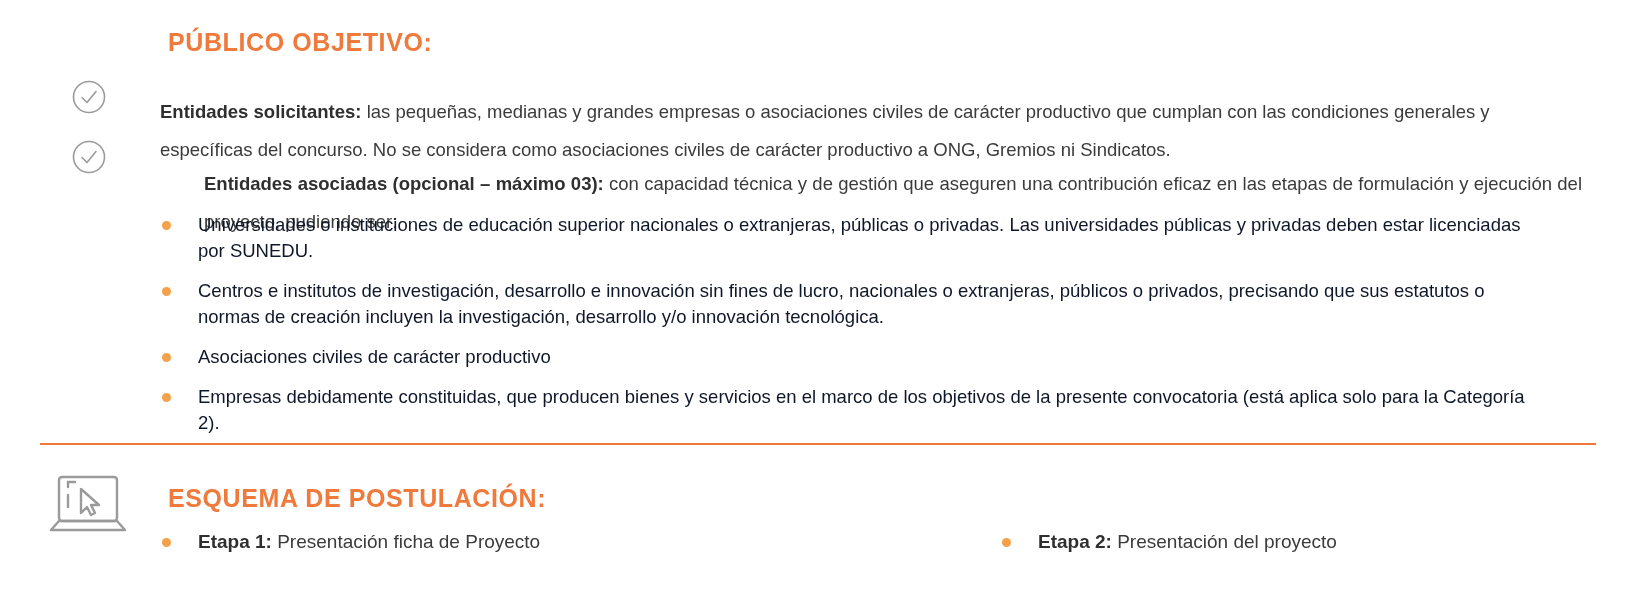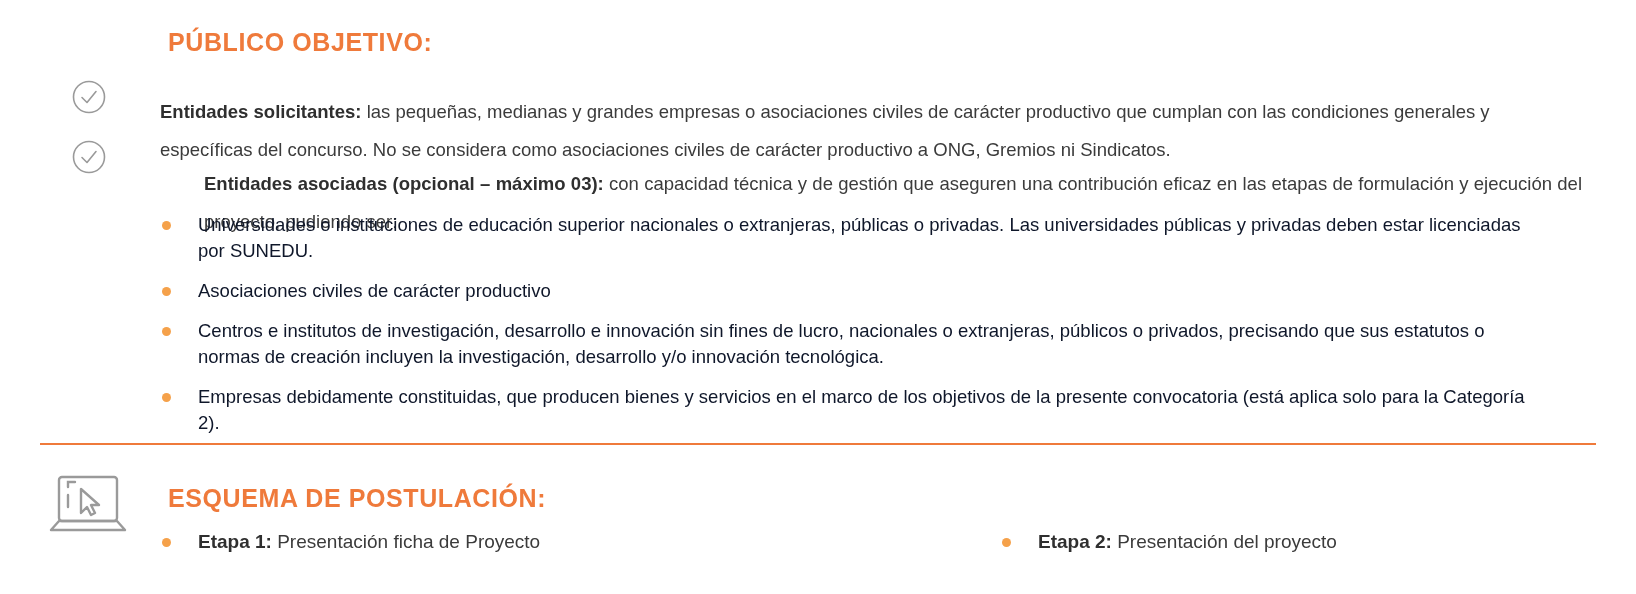--- a/index.html
+++ b/index.html
@@ -199,25 +199,25 @@
       <b>Entidades asociadas (opcional – máximo 03):</b><span> con capacidad técnica y de gestión que aseguren una contribución eficaz en las etapas de formulación y ejecución del proyecto, pudiendo ser:</span>
     </p>
 
     <ul class="bullet-list">
       <li>
         <span class="bullet-dot"></span>
         <span>Universidades o instituciones de educación superior nacionales o extranjeras, públicas o privadas. Las universidades públicas y privadas deben estar licenciadas por SUNEDU.</span>
       </li>
       <li>
         <span class="bullet-dot"></span>
+        <span>Centros e institutos de investigación, desarrollo e innovación sin fines de lucro, nacionales o extranjeras, públicos o privados, precisando que sus estatutos o normas de creación incluyen la investigación, desarrollo y/o innovación tecnológica.</span>
+      </li>
+      <li>
+        <span class="bullet-dot"></span>
         <span>Asociaciones civiles de carácter productivo</span>
-      </li>
-      <li>
-        <span class="bullet-dot"></span>
-        <span>Centros e institutos de investigación, desarrollo e innovación sin fines de lucro, nacionales o extranjeras, públicos o privados, precisando que sus estatutos o normas de creación incluyen la investigación, desarrollo y/o innovación tecnológica.</span>
       </li>
       <li>
         <span class="bullet-dot"></span>
         <span>Empresas debidamente constituidas, que producen bienes y servicios en el marco de los objetivos de la presente convocatoria (está aplica solo para la Categoría 2).</span>
       </li>
     </ul>
   </div>
 
   <div class="divider"></div>
 

